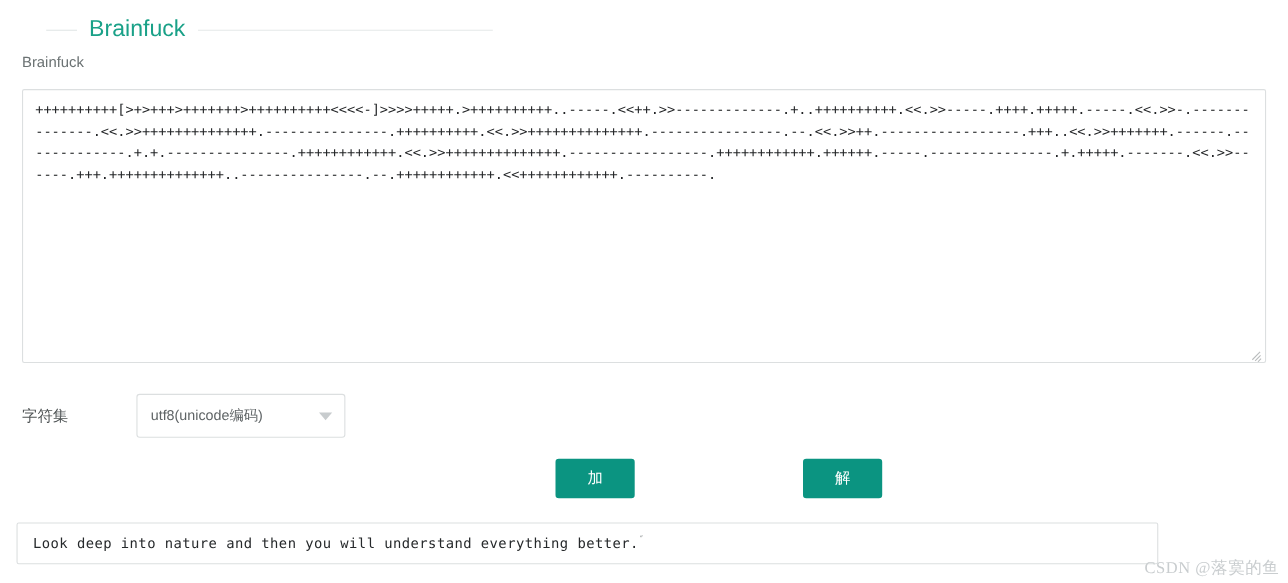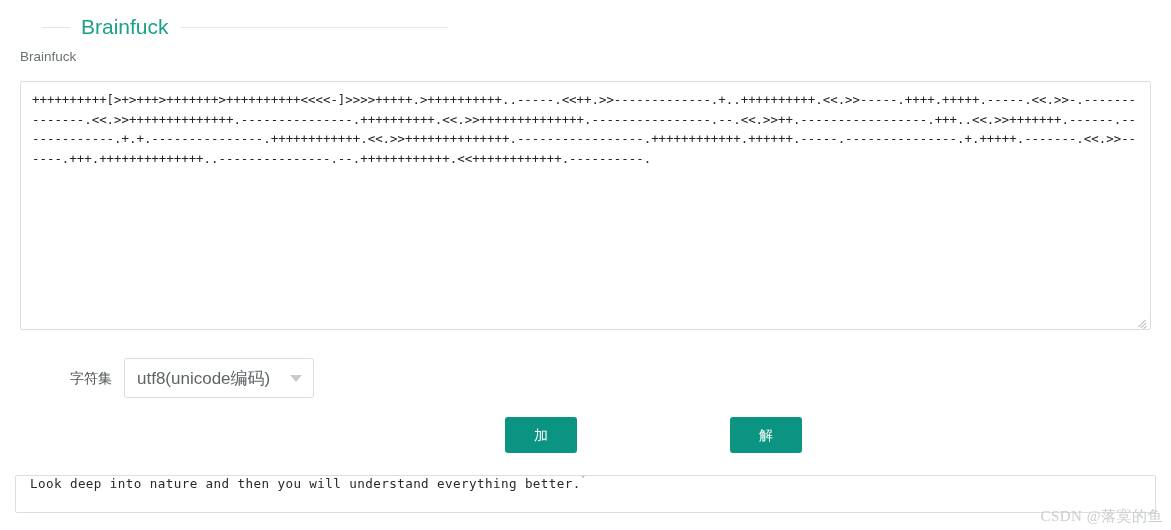--- a/index.html
+++ b/index.html
@@ -83,38 +83,37 @@
 
   
   .charset-row {
     position: absolute;
     left: 20px; top: 358px;
     width: 600px; height: 40px;
     display: flex; align-items: center;
   }
   .charset-label {
     width: 104px;
-    text-align: right;
     padding-right: 12px;
     font-size: 14px;
     color: #4e5354;
     line-height: 40px;
   }
   .select-box {
     position: relative;
     width: 190px; height: 40px;
     border: 1px solid #dcdfe0;
     border-radius: 3px;
     background: #fff;
     display: flex; align-items: center;
     padding: 0 30px 0 12px;
     cursor: pointer;
   }
   .select-value {
-    font-size: 17px;
+    font-size: 13px;
     color: #5f6466;
     white-space: nowrap;
     overflow: hidden;
   }
   .caret {
     position: absolute;
     right: 11px; top: 50%;
     margin-top: -3px;
     width: 0; height: 0;
     border-left: 6px solid transparent;
@@ -144,26 +143,26 @@
     line-height: 36px;
     text-align: center;
   }
   .btn-encrypt { left: 505px; width: 72px; }
   .btn-decrypt { left: 700px; width: 72px; margin-left: 30px; }
 
   
   .result-box {
     position: absolute;
     left: 15px; top: 475px;
-    width: 1141px; height: 38px;
+    width: 1038px; height: 38px;
     border: 1px solid #dcdfe0;
     border-radius: 2px;
     background: #fff;
     padding: 0 14px;
-    display: flex; align-items: flex-start;
+    display: flex; align-items: center;
     overflow: hidden;
   }
   .result-text {
     font-family: "DejaVu Sans Mono", "Liberation Mono", monospace;
     font-size: 12.6px;
     color: #26292b;
     letter-spacing: 0.4px;
     white-space: nowrap;
   }
   .result-text sup {

